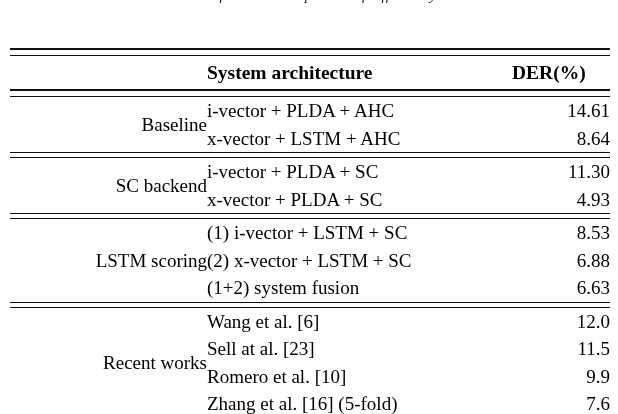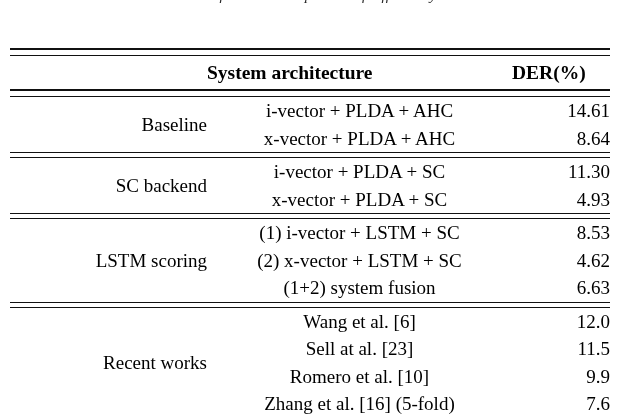--- a/index.html
+++ b/index.html
@@ -100,21 +100,21 @@
     font-size: 19px;
   }
   td.group-label {
     font-weight: bold;
     font-size: 19.5px;
     text-align: right;
     padding-left: 10px;
     vertical-align: middle;
   }
   td.arch-cell {
-    text-align: center;
+    text-align: left;
     padding-left: 1px;
     white-space: nowrap;
   }
   td.der-cell {
     text-align: right;
     padding-right: 4px;
     white-space: nowrap;
   }
   td.der-cell.bold { font-weight: normal; }
 </style>
@@ -148,21 +148,21 @@
       <tr class="rule-head">
         <td colspan="3"></td>
       </tr>
 
       <tr class="data-row">
         <td class="group-label" rowspan="2">Baseline</td>
         <td class="arch-cell">i-vector + PLDA + AHC</td>
         <td class="der-cell">14.61</td>
       </tr>
       <tr class="data-row">
-        <td class="arch-cell">x-vector + PLDA + AHC</td>
+        <td class="arch-cell">x-vector + LSTM + AHC</td>
         <td class="der-cell">8.64</td>
       </tr>
 
       <tr class="rule-mid">
         <td colspan="3"></td>
       </tr>
 
       <tr class="data-row">
         <td class="group-label" rowspan="2">SC backend</td>
         <td class="arch-cell">i-vector + PLDA + SC</td>
@@ -177,21 +177,21 @@
         <td colspan="3"></td>
       </tr>
 
       <tr class="data-row">
         <td class="group-label" rowspan="3">LSTM scoring</td>
         <td class="arch-cell">(1) i-vector + LSTM + SC</td>
         <td class="der-cell bold">8.53</td>
       </tr>
       <tr class="data-row">
         <td class="arch-cell">(2) x-vector + LSTM + SC</td>
-        <td class="der-cell bold">4.62</td>
+        <td class="der-cell bold">6.88</td>
       </tr>
       <tr class="data-row">
         <td class="arch-cell">(1+2) system fusion</td>
         <td class="der-cell bold">6.63</td>
       </tr>
 
       <tr class="rule-mid">
         <td colspan="3"></td>
       </tr>
 

